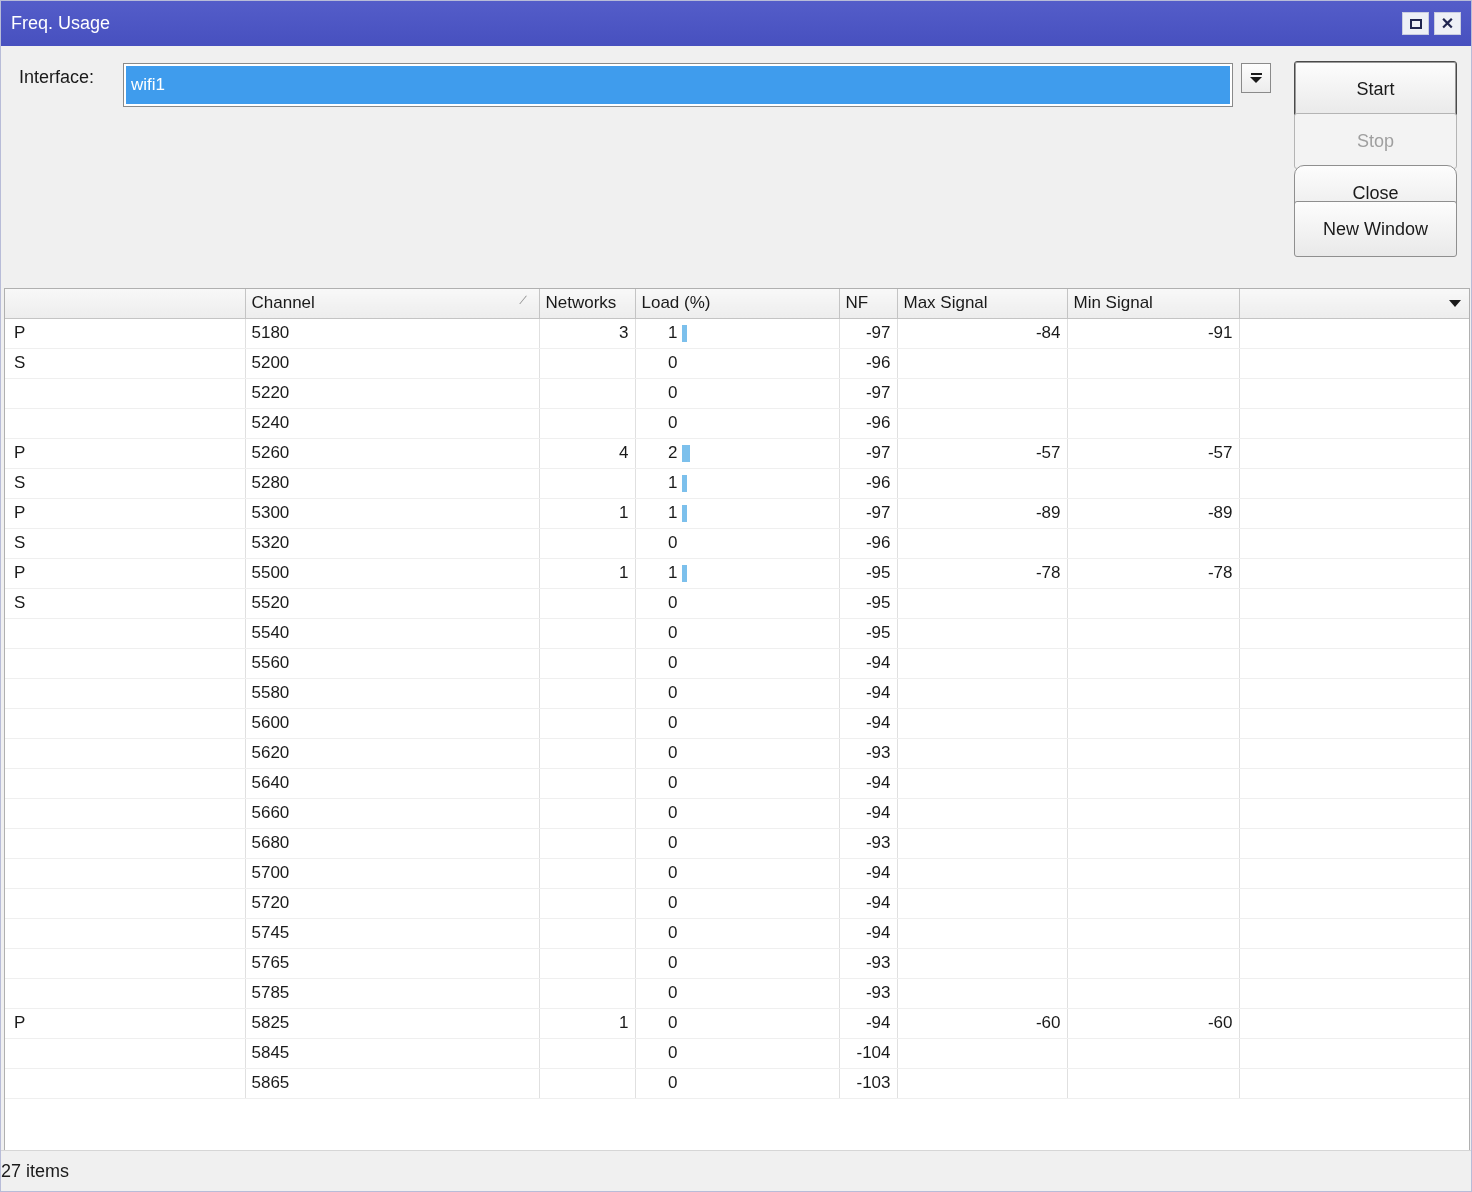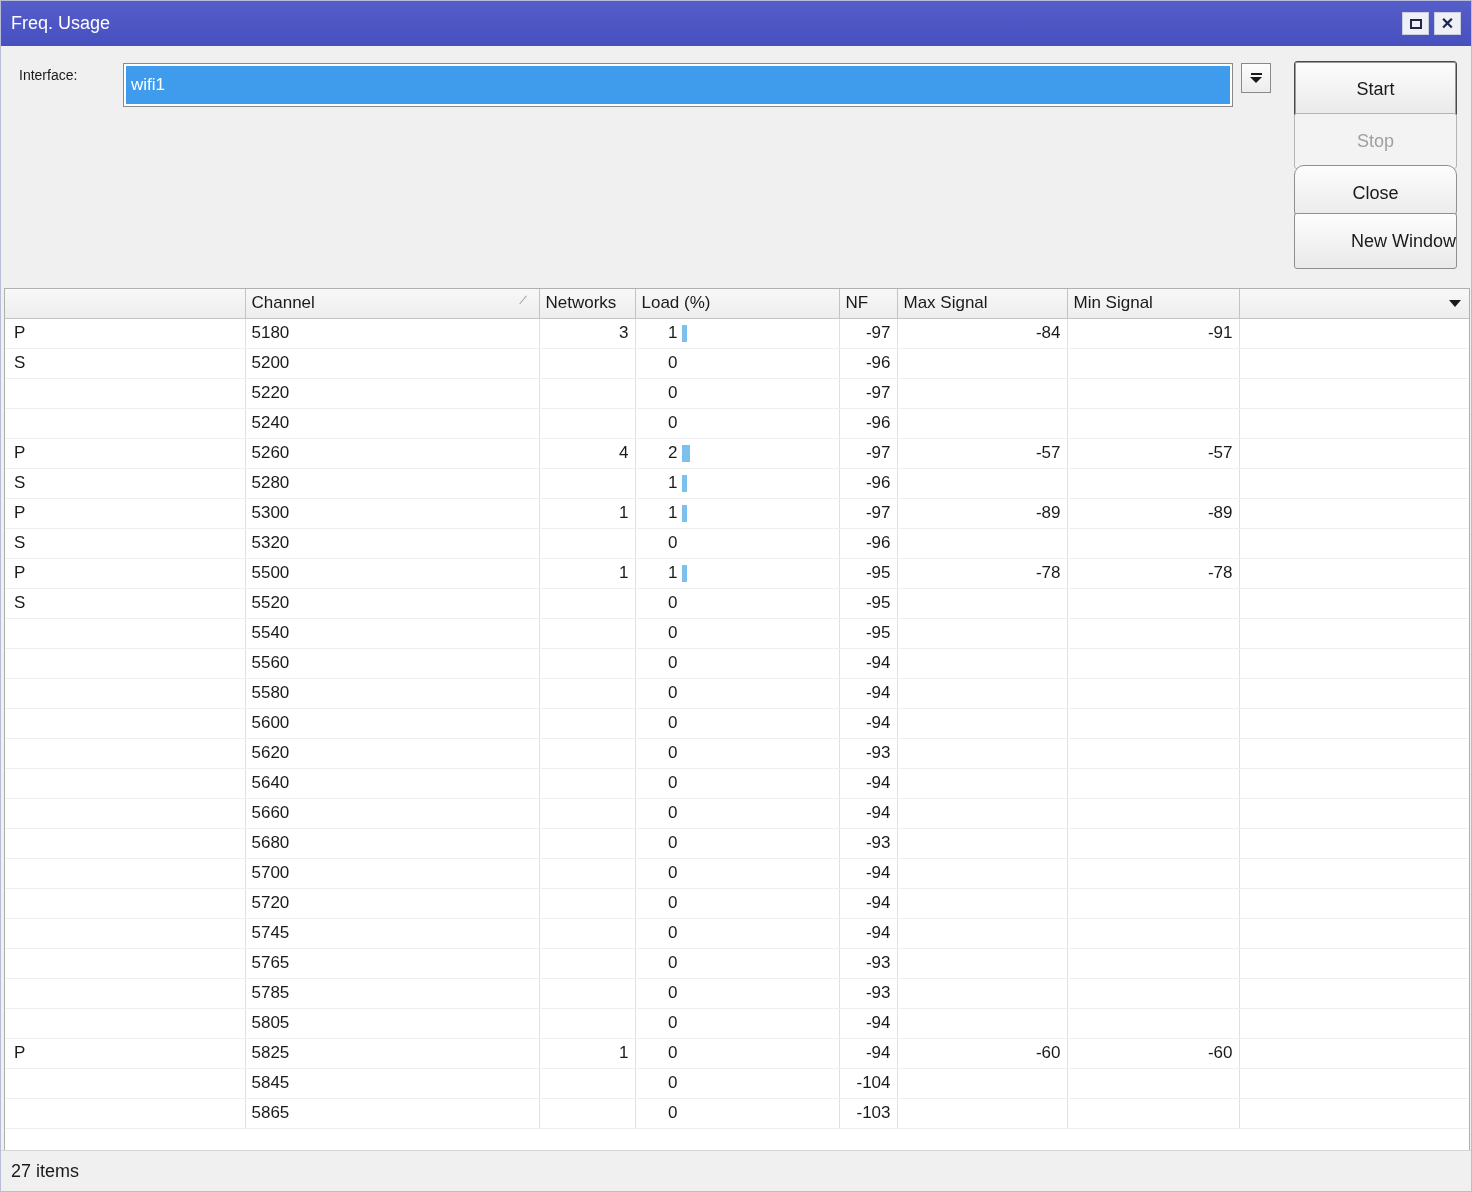--- a/index.html
+++ b/index.html
@@ -24,21 +24,21 @@
   .tb-btn {
     width: 27px; height: 23px; margin-left: 5px;
     background: #eef0f6; border: 1px solid #c9cde0;
     display: flex; align-items: center; justify-content: center;
     color: #20254f; cursor: default;
   }
   .maximize-glyph { width: 12px; height: 10px; border: 2px solid #20254f; display: block; }
   .close-glyph { font-size: 16px; font-weight: bold; line-height: 1; }
 
   
-  .iface-label { position: absolute; left: 18px; top: 66px; font-size: 14px; }
+  .iface-label { position: absolute; left: 18px; top: 66px; font-size: 18px; }
   .iface-combo {
     position: absolute; left: 122px; top: 62px; width: 1110px; height: 44px;
     border: 1px solid #8a8a8a; background: #fff; padding: 2px;
   }
   .iface-combo .sel {
     width: 100%; height: 100%;
     background: var(--selection, #3f9ced);
     color: #fff; font-size: 17px; display: flex; align-items: center; padding-left: 5px;
   }
   .combo-drop {
@@ -53,21 +53,21 @@
   .side-btn {
     position: absolute; left: 1293px; width: 163px; height: 56px;
     background: linear-gradient(#fdfdfd, #e9e9e9);
     border: 1px solid #8f8f8f; border-radius: 3px;
     font-family: "Liberation Sans", sans-serif; font-size: 18px; color: #1a1a1a;
     text-align: center;
   }
   #btn-start { top: 60px; border-color: #4a4a4a; box-shadow: inset 0 0 0 1px #9a9a9a; }
   #btn-stop  { top: 112px; color: #9f9f9f; background: #f3f3f3; border-color: #b4b4b4; }
   #btn-close { top: 164px; border-radius: 10px; }
-  #btn-newwin{ top: 212px; text-align: right; }
+  #btn-newwin{ top: 200px; }
 
   
   .table-wrap {
     position: absolute; left: 3px; top: 287px; width: 1466px; height: 863px;
     background: #fff; border: 1px solid #b0b0b0; overflow: hidden;
   }
   table { border-collapse: collapse; table-layout: fixed; width: 100%; }
   col.c-flag { width: 240px; }
   col.c-channel { width: 294px; }
   col.c-networks { width: 96px; }
@@ -102,21 +102,21 @@
   td.flag { padding-left: 9px; }
   td.load-cell { padding: 0; }
   .load-inner { display: flex; align-items: center; height: 100%; }
   .load-num { width: 42px; text-align: right; flex: 0 0 auto; }
   .load-bar { height: 17px; background: var(--loadbar, #7cc0ec); margin-left: 4px; flex: 0 0 auto; }
 
   
   .statusbar {
     position: absolute; left: 0; right: 0; bottom: 0; height: 41px;
     background: #f0f0f0; border-top: 1px solid #d6d6d6;
-    display: flex; align-items: center; padding-left: 10px; font-size: 18px;
+    display: flex; align-items: center; padding-left: 0; font-size: 18px;
   }
 </style>
 </head>
 <body style="--titlebar: #4750bf; --titlebar-hi: #545dc9; --selection: #3f9ced; --loadbar: #7cc0ec;">
 
 <div class="titlebar">
   <span class="win-title">Freq. Usage</span>
   <span class="tb-btn">
     <span class="maximize-glyph"></span>
   </span>
@@ -512,35 +512,20 @@
         <span class="load-num">0</span>
 
       </span>
     </td>
     <td class="ar">-93</td>
     <td class="ar"></td>
     <td class="ar"></td>
     <td></td>
   </tr>
         <tr>
-    <td class="al flag"></td>
-    <td class="al">5805</td>
-    <td class="ar"></td>
-    <td class="load-cell">
-      <span class="load-inner">
-        <span class="load-num">0</span>
-
-      </span>
-    </td>
-    <td class="ar">-94</td>
-    <td class="ar"></td>
-    <td class="ar"></td>
-    <td></td>
-  </tr>
-        <tr>
     <td class="al flag">P</td>
     <td class="al">5825</td>
     <td class="ar">1</td>
     <td class="load-cell">
       <span class="load-inner">
         <span class="load-num">0</span>
 
       </span>
     </td>
     <td class="ar">-94</td>

